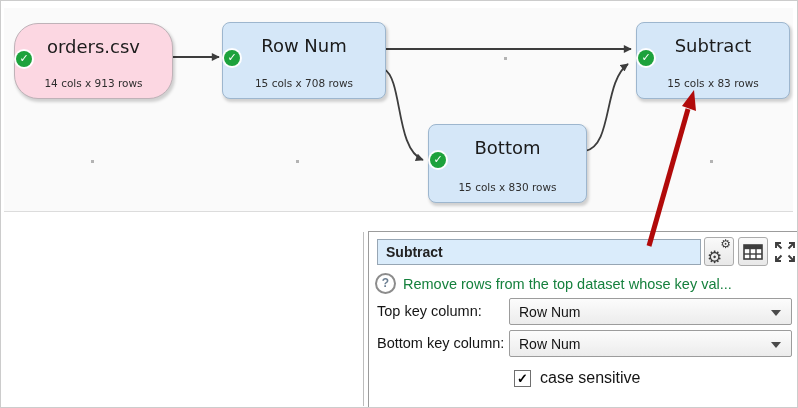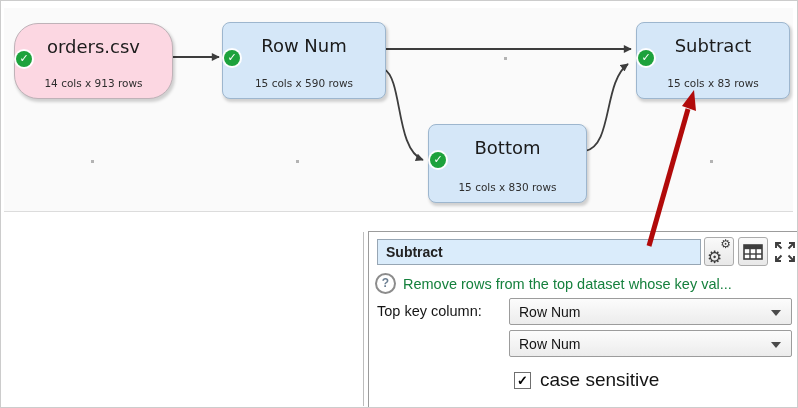--- a/index.html
+++ b/index.html
@@ -86,21 +86,21 @@
   .dd-arrow{
     position:absolute;right:10px;top:11px;width:0;height:0;
     border-left:5.5px solid transparent;border-right:5.5px solid transparent;
     border-top:6px solid #4a4a4a;
   }
   .checkbox-row{position:absolute;left:145px;top:137px;display:flex;align-items:center;}
   .checkbox{
     width:17px;height:17px;box-sizing:border-box;border:1px solid #6f6f6f;background:#fff;
     text-align:center;line-height:15px;font-size:13px;font-weight:bold;color:#000;cursor:pointer;
   }
-  .cb-label{margin-left:9px;font-size:19px;color:#141414;}
+  .cb-label{margin-left:9px;font-size:16px;color:#141414;}
 </style>
 </head>
 <body>
 
 <div class="frame"></div>
 
 <div class="canvas"></div>
 
 <div class="dot" style="left:91px;top:160px;"></div>
 <div class="dot" style="left:296px;top:160px;"></div>
@@ -120,21 +120,21 @@
 </svg>
 
 <div class="node input" id="node-orders">
   <span class="status">✓</span>
   <div class="title">orders.csv</div>
   <div class="subtitle">14 cols x 913 rows</div>
 </div>
 <div class="node" id="node-rownum">
   <span class="status">✓</span>
   <div class="title">Row Num</div>
-  <div class="subtitle">15 cols x 590 rows</div>
+  <div class="subtitle">15 cols x 708 rows</div>
 </div>
 <div class="node" id="node-dedupe">
   <span class="status">✓</span>
   <div class="title">Bottom</div>
   <div class="subtitle">15 cols x 830 rows</div>
 </div>
 <div class="node" id="node-subtract">
   <span class="status">✓</span>
   <div class="title">Subtract</div>
   <div class="subtitle">15 cols x 83 rows</div>
@@ -171,20 +171,21 @@
     <span class="help-icon">?</span>
     <span class="help-text">Remove rows from the top dataset whose key val...</span>
   </div>
 
   <div class="field-label" id="label-top">Top key column:</div>
   <div class="dropdown" id="dd-top">
     <span>Row Num</span>
     <span class="dd-arrow"></span>
   </div>
 
+  <div class="field-label" id="label-bottom">Bottom key column:</div>
   <div class="dropdown" id="dd-bottom">
     <span>Row Num</span>
     <span class="dd-arrow"></span>
   </div>
 
   <div class="checkbox-row">
     <span class="checkbox">
       <span>✓</span>
     </span>
     <span class="cb-label">case sensitive</span>

